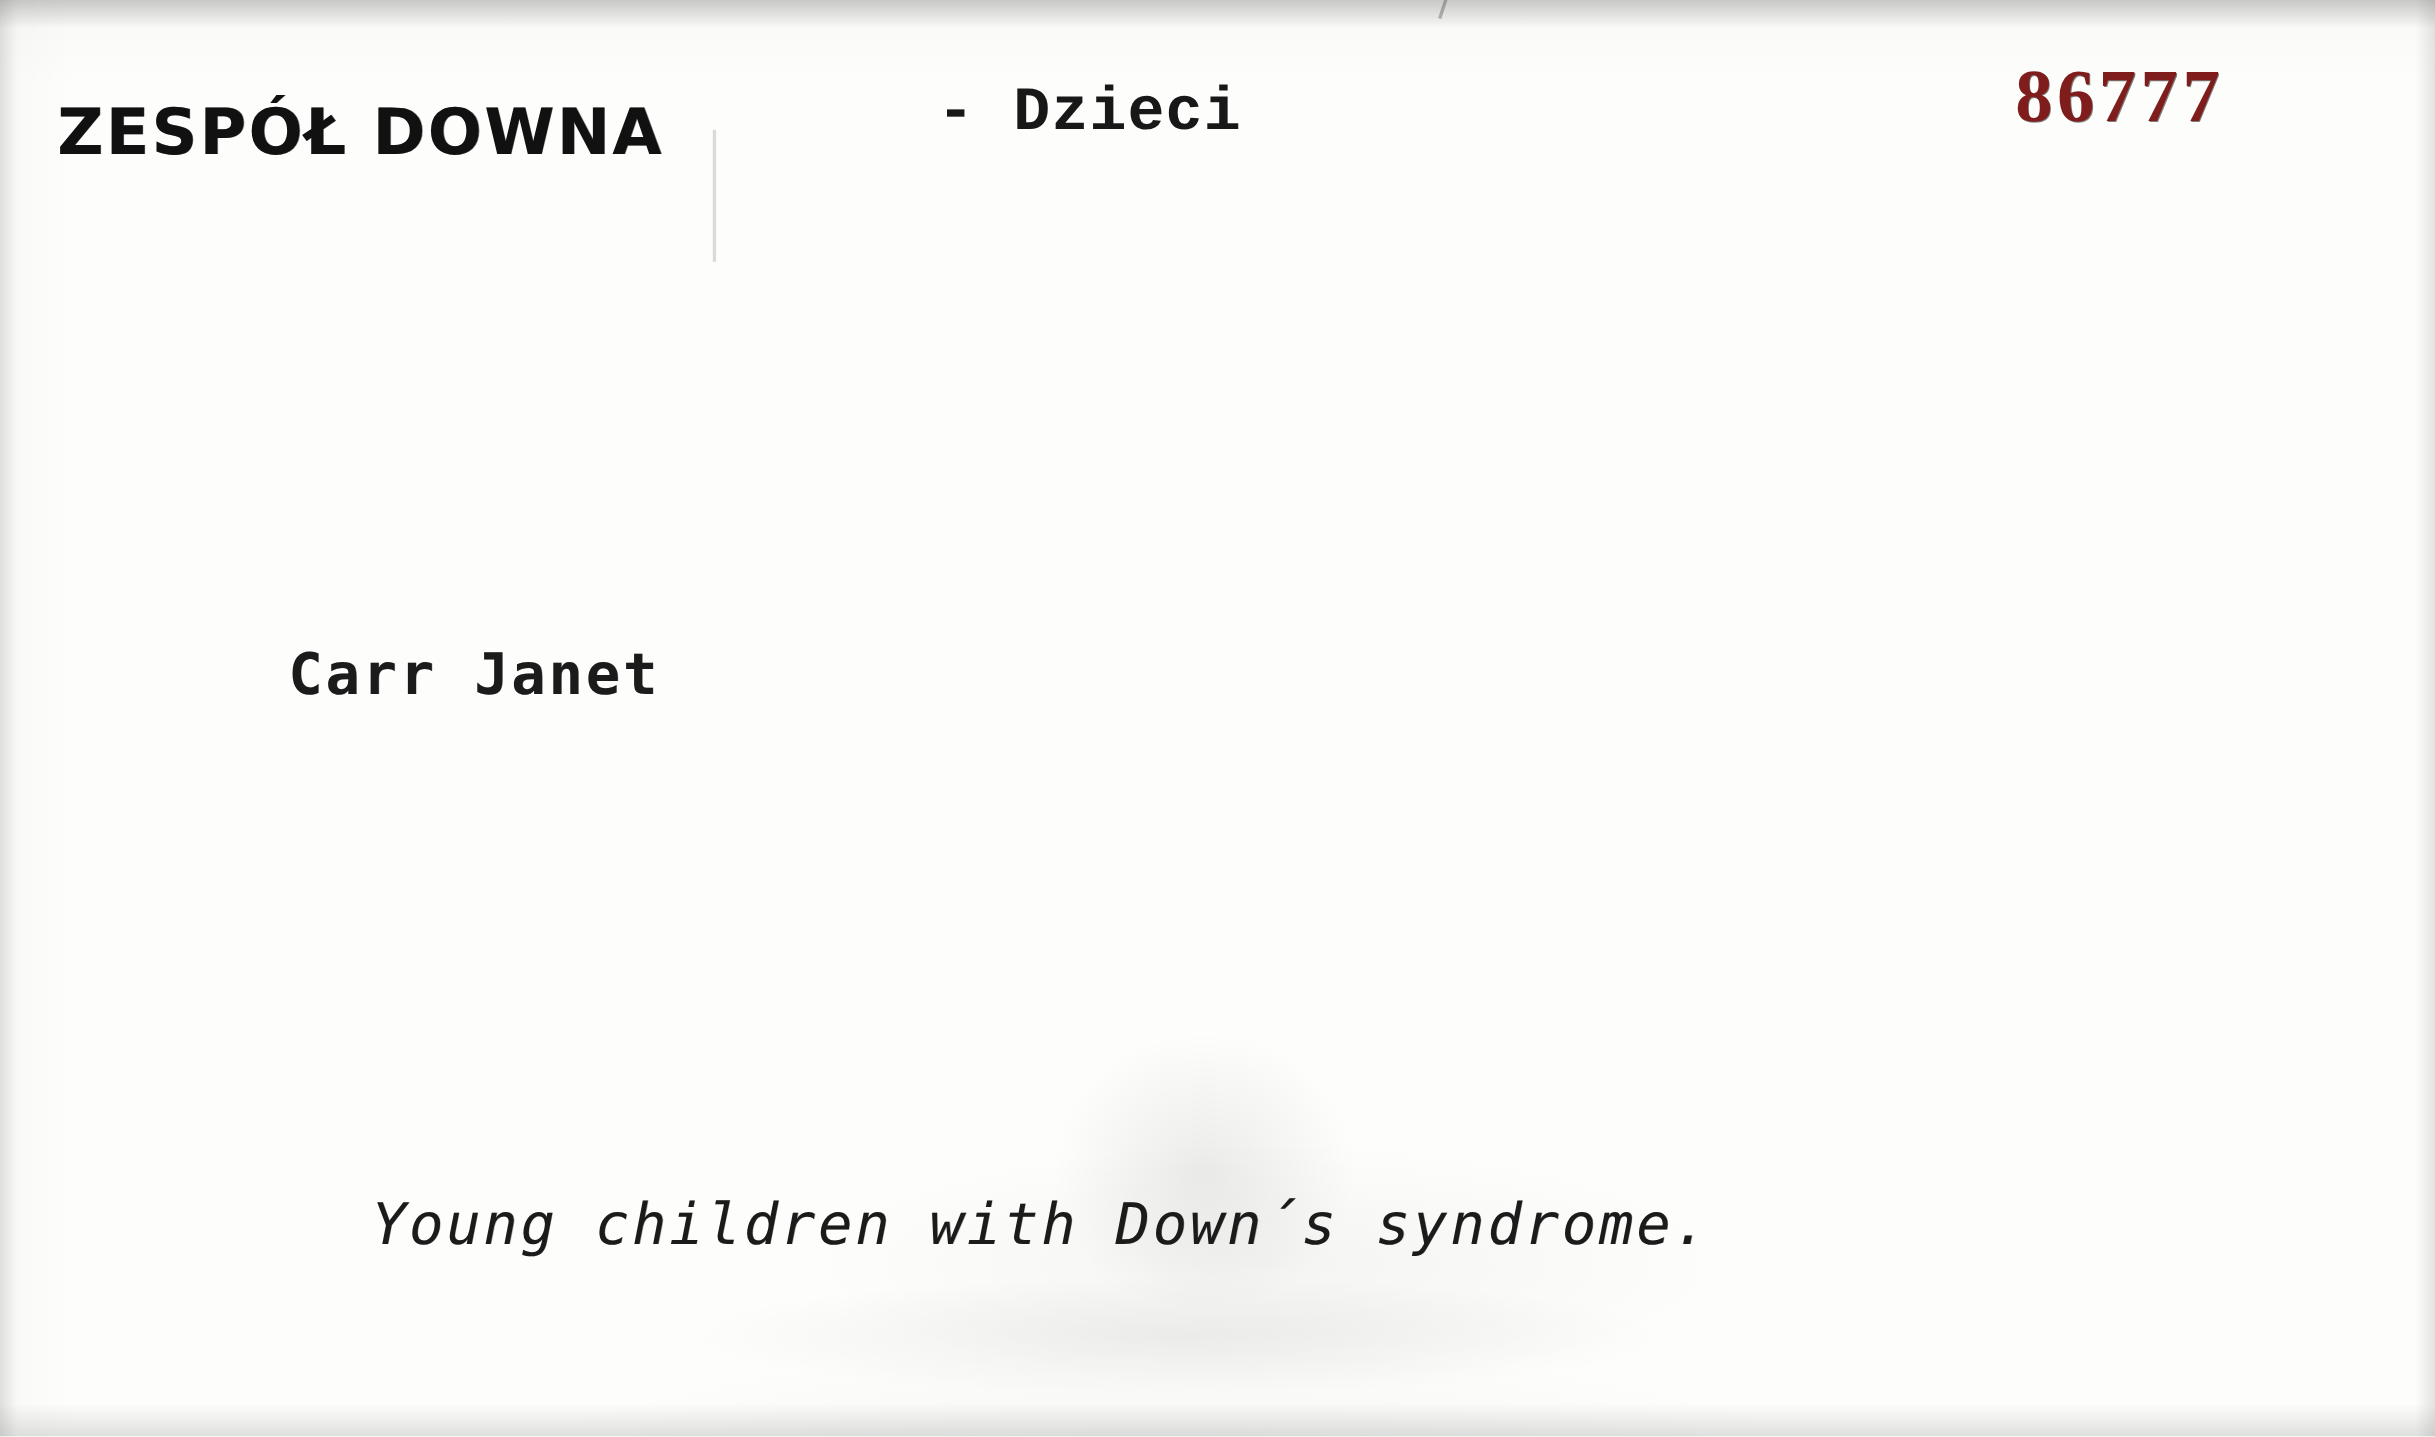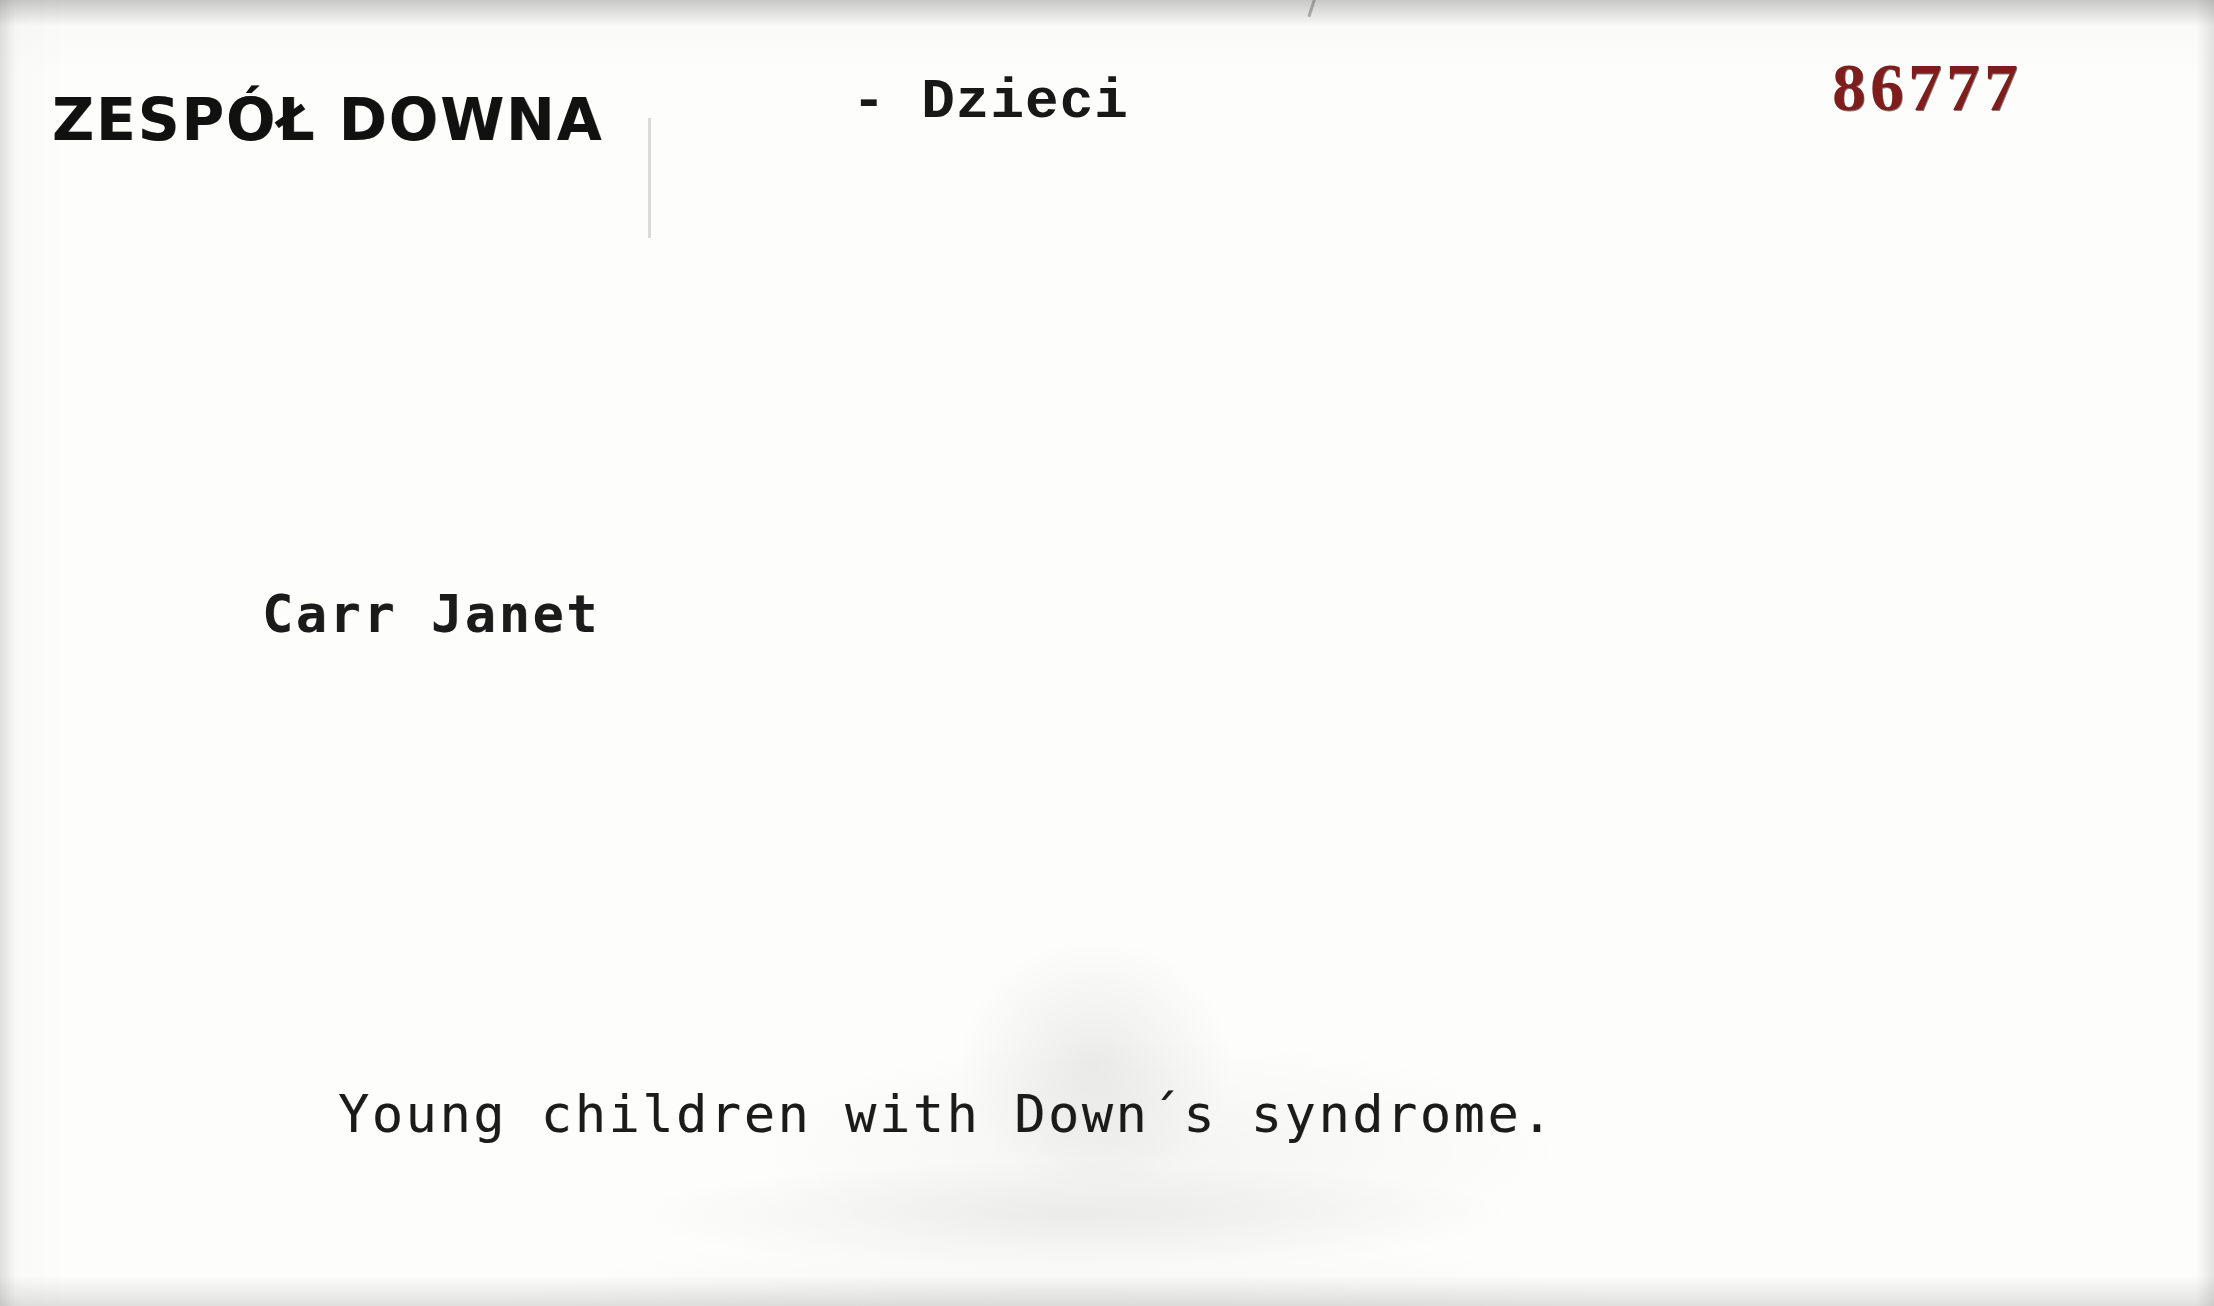--- a/index.html
+++ b/index.html
@@ -165,20 +165,21 @@
     white-space: pre;
     text-shadow: 0.5px 0.3px 0 rgba(0,0,0,0.30);
   }
   .author-line {
     margin-bottom: 38px;
     font-weight: bold;
   }
   .title-block { }
   .indent {
     padding-left: 76px;
+    font-style: italic;
   }
 </style>
 </head>
 <body>
 
 <div class="card">
 
   <div class="paper-noise"></div>
   <div class="top-edge"></div>
   <div class="bottom-edge"></div>

